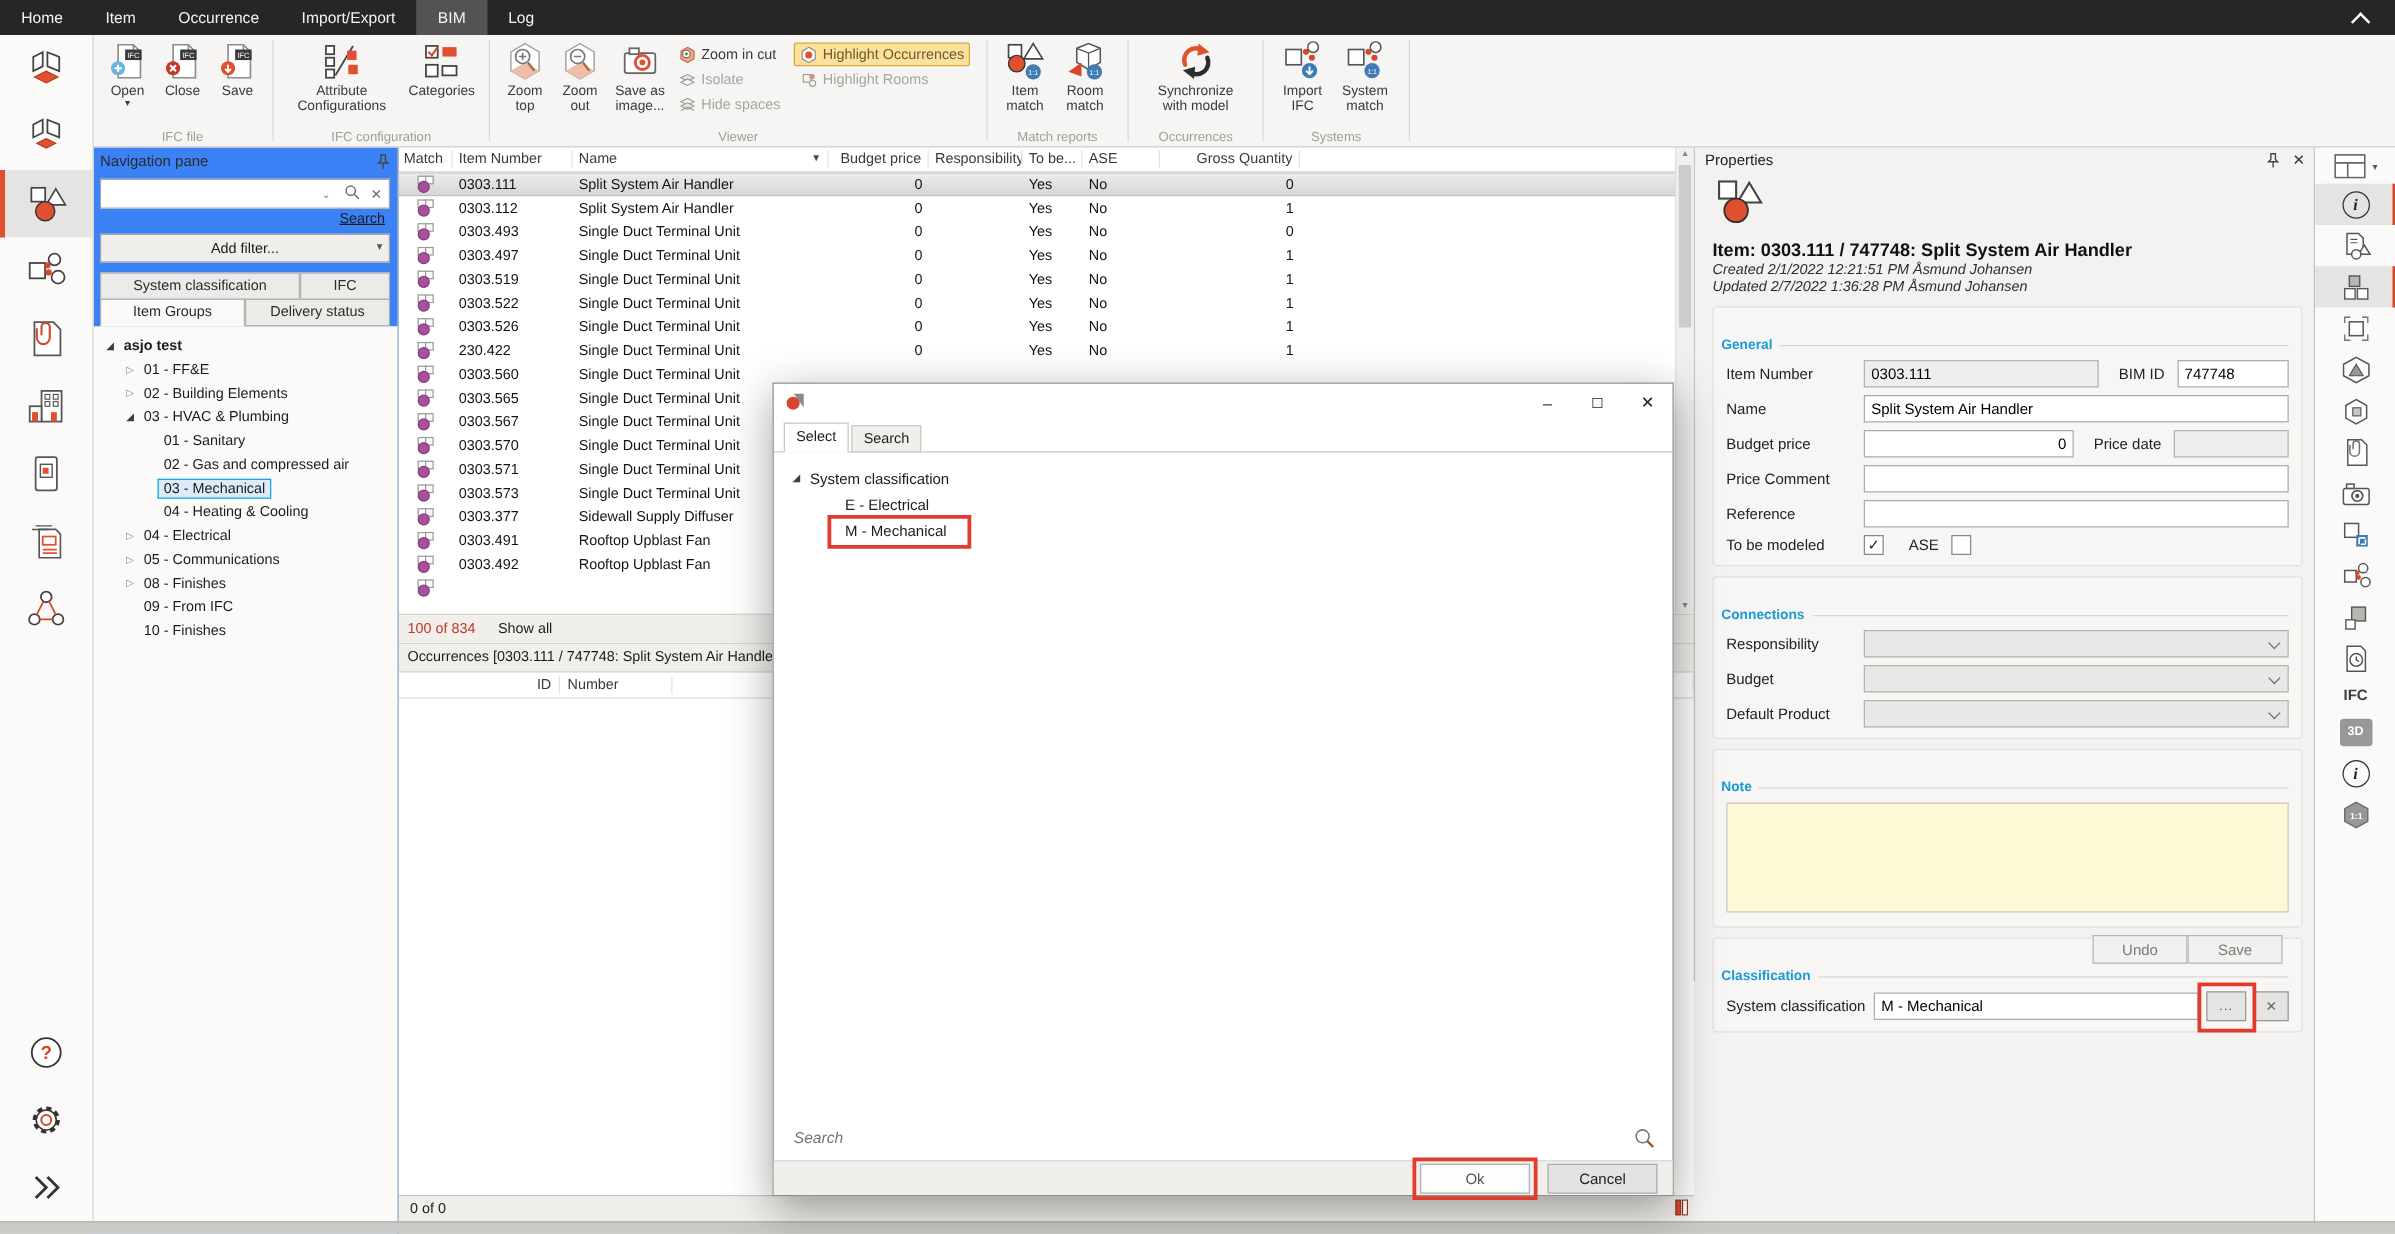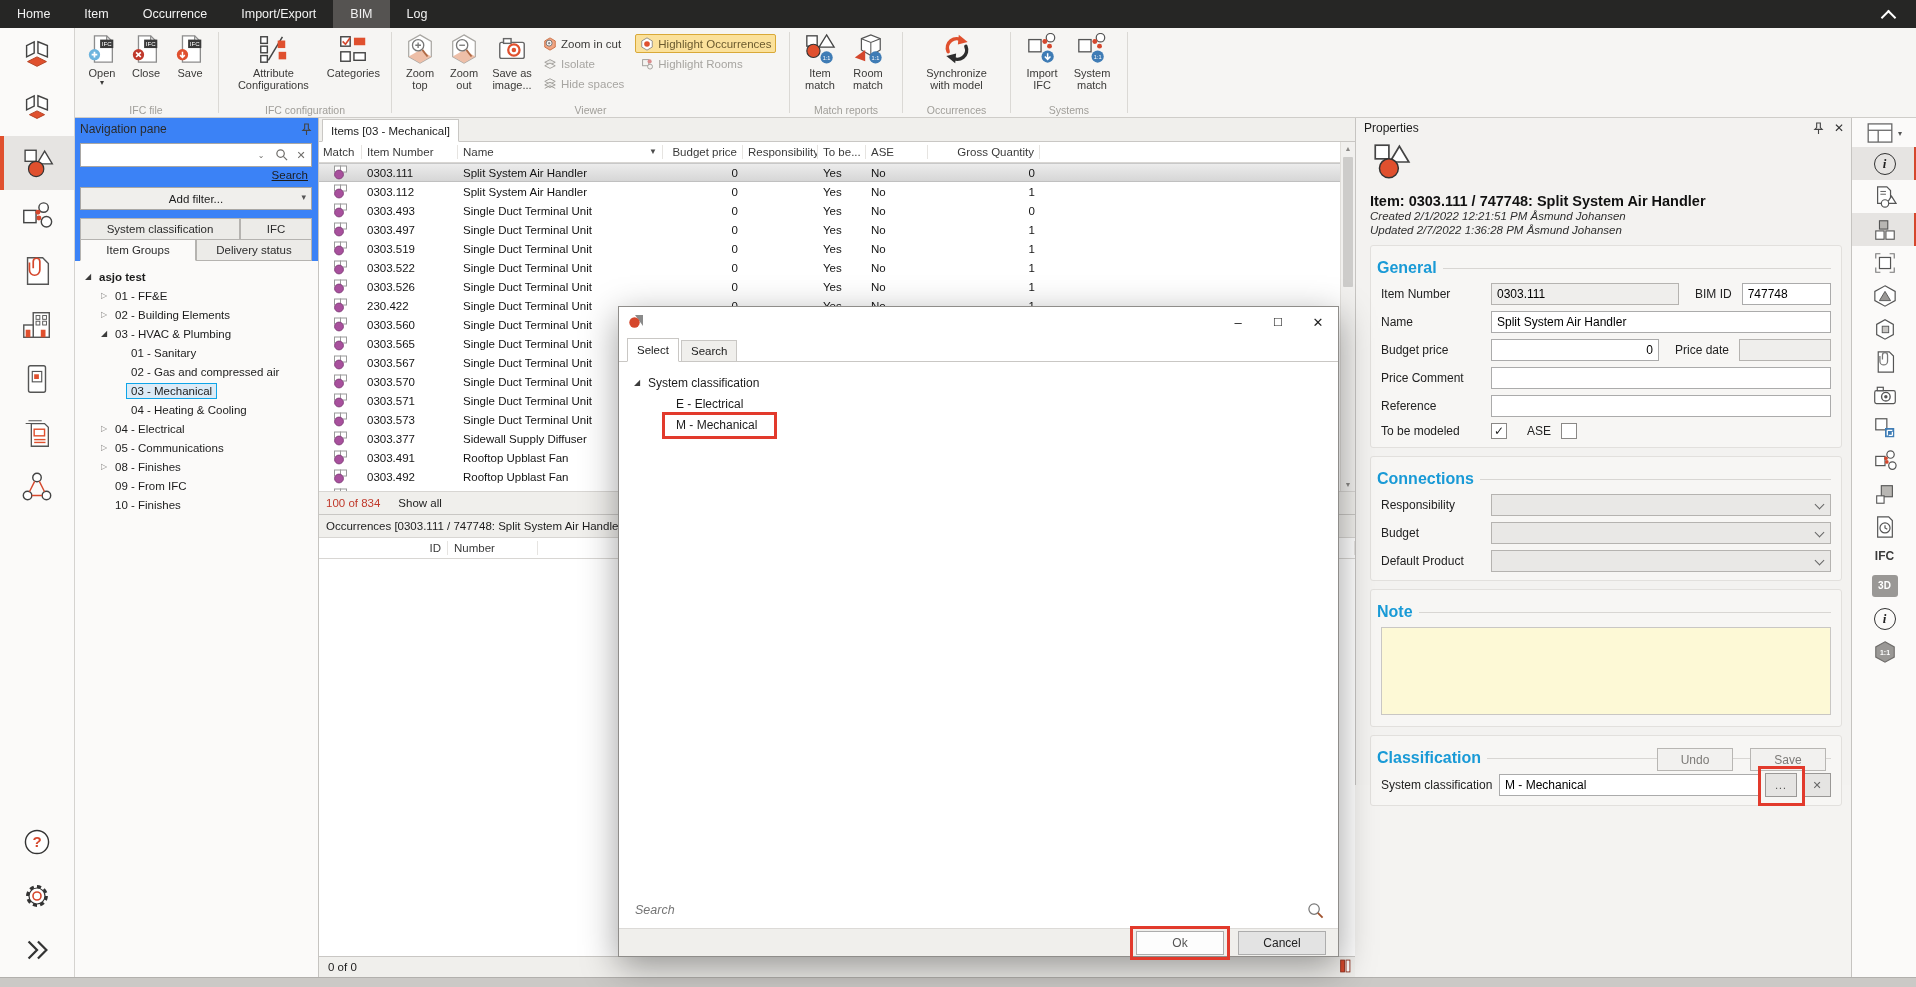--- a/index.html
+++ b/index.html
@@ -90,36 +90,36 @@
   
   .props{position:absolute;left:1355px;top:117px;width:496px;height:668px;background:#f3f2f0;border-left:1px solid #c6c4c1;z-index:4;}
   .pp-head{height:22px;display:flex;align-items:center;padding:0 8px;font-size:12px;}
   .pp-head .ph{flex:1;}
   .pp-head .x{color:#333;font-size:12px;margin-left:10px;}
   .pp-body{padding:2px 10px 0 14px;}
   .item-head{display:flex;gap:10px;flex-direction:column;}
   .item-head .tt{font-size:14.5px;font-weight:bold;color:#111;}
   .item-head .meta{font-size:11.5px;font-style:italic;color:#2e2e2e;line-height:14px;}
   .sec{border:1px solid #e2e0dd;border-radius:3px;background:#f7f6f4;padding:4px 10px 8px 10px;margin-top:8px;position:relative;}
-  .sec-h{display:flex;align-items:center;gap:6px;font-size:16px;font-weight:bold;color:#199ad6;margin:9px 0 6px -4px;}
+  .sec-h{display:flex;align-items:center;gap:6px;font-size:11px;font-weight:bold;color:#199ad6;margin:20px 0 6px -4px;}
   .sec-h::after{content:"";flex:1;height:1px;background:#d8d6d3;}
   .prow{display:flex;align-items:center;margin-top:6px;gap:6px;}
   .plabel{width:104px;flex:0 0 104px;font-size:12px;color:#222;}
   .plabel2{font-size:12px;color:#222;padding:0 4px 0 10px;}
   .pfield{height:20px;border:1px solid #ababab;background:#fff;font-size:12px;padding:0 5px;font-family:inherit;outline:none;min-width:0;}
   .pfield.ro{background:#efeeec;border-color:#b5b3b0;}
   .pfield.num{text-align:right;}
   .grow{flex:1;}
   .pselect{height:20px;flex:1;background:#e9e8e6;border:1px solid #b5b3b0;position:relative;}
   .pselect::after{content:"";position:absolute;right:7px;top:6px;width:6px;height:6px;border-right:1.5px solid #666;border-bottom:1.5px solid #666;transform:rotate(45deg);}
   .cb{width:14px;height:14px;border:1px solid #8a8886;background:#fff;display:inline-flex;align-items:center;justify-content:center;font-size:12px;color:#222;}
   .note-area{width:100%;box-sizing:border-box;height:88px;background:#fdf9d6;border:1px solid #c9c7c4;resize:none;outline:none;font-family:inherit;}
   .dotsbtn{width:30px;height:22px;background:#e5e4e2;border:1px solid #9a9896;font-size:10px;color:#444;display:flex;align-items:center;justify-content:center;letter-spacing:1px;}
   .xbtn{width:26px;height:22px;background:#e5e4e2;border:1px solid #9a9896;color:#666;font-size:11px;display:flex;align-items:center;justify-content:center;}
-  .pp-buttons{position:absolute;bottom:14px;right:26px;display:flex;gap:17px;}
+  .pp-buttons{position:absolute;bottom:14px;right:26px;display:flex;gap:0;}
   .pbtn{width:74px;height:21px;background:#f2f1ef;border:1px solid #b8b6b3;font-size:12px;color:#7c7a77;display:flex;align-items:center;justify-content:center;}
   
   .rstrip{position:absolute;left:1851px;top:117px;width:65px;height:860px;background:#fbfaf9;border-left:1px solid #c6c4c1;z-index:4;display:flex;flex-direction:column;align-items:center;}
   .rs-top{display:flex;align-items:center;gap:5px;margin:6px 0 4px 0;}
   .rsicon{position:relative;width:100%;height:33px;display:flex;align-items:center;justify-content:center;flex:0 0 33px;}
   .rsicon.selected{background:#e6e4e2;}
   .rsicon.selected::after{content:"";position:absolute;right:0;top:0;bottom:0;width:3px;background:#d5472c;}
   .rs-label{font-size:12px;font-weight:bold;color:#3c3c3c;height:26px;display:flex;align-items:center;}
   .badge3d{width:26px;height:22px;background:#9a9896;color:#fff;font-size:10px;font-weight:bold;display:flex;align-items:center;justify-content:center;border-radius:3px;}
   .circlei{width:20px;height:20px;border:1.5px solid #333;border-radius:50%;display:flex;align-items:center;justify-content:center;font-size:13px;font-family:"Liberation Serif",serif;font-style:italic;font-weight:bold;color:#222;}
@@ -555,23 +555,20 @@
           <span class="tlabel">09 - From IFC</span>
         </div>
       <div class="trow lv1">
           <span class="arr"> </span>
           <span class="tlabel">10 - Finishes</span>
         </div>
     </div>
   </div>
 
   <div class="itemspanel">
-    <div class="tabstrip">
-      <div class="tab">Items [03 - Mechanical]</div>
-    </div>
     <div class="gridwrap">
       <div class="grid">
         <div class="ihead">
           <div>Match</div>
           <div>Item Number</div>
           <div class="hname">
               <span>Name</span>
               <span class="sort">▼</span>
             </div>
           <div class="num">Budget price</div>

